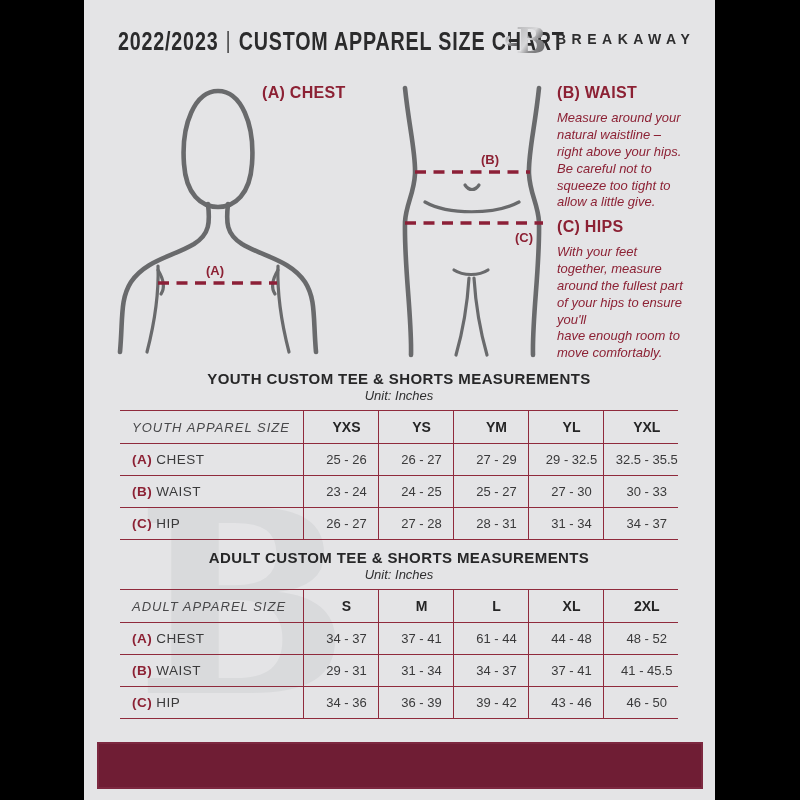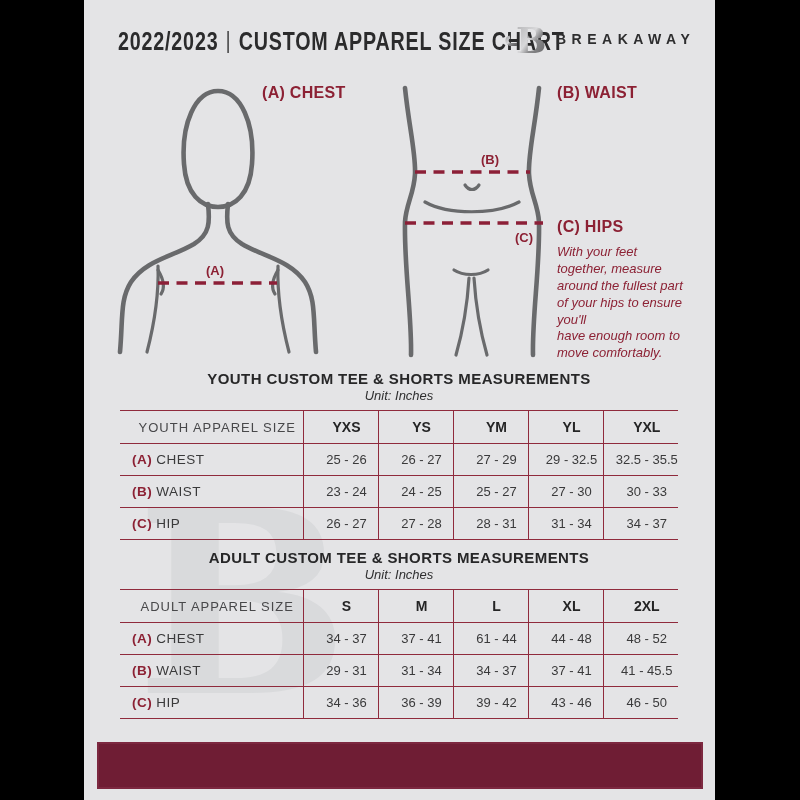--- a/index.html
+++ b/index.html
@@ -46,21 +46,21 @@
 
   
   .tbl-section{position:absolute;left:36px;width:558px;z-index:2;text-align:center;}
   .tbl-title{font-size:15px;font-weight:bold;color:#272728;letter-spacing:0.4px;}
   .tbl-unit{font-size:13px;font-style:italic;color:#2f2f30;margin-top:1px;}
   table{border-collapse:collapse;table-layout:fixed;width:558px;margin-top:7px;}
   col.c-label{width:183px;}
   col.c-val{width:75px;}
   th,td{height:32px;border-top:1.5px solid var(--line);border-bottom:1.5px solid var(--line);background:transparent;padding-left:12px;}
   th{height:33px;}
-  .label-col{text-align:center;padding-left:12px;font-weight:normal;font-size:13px;letter-spacing:1px;color:#48484a;}
+  .label-col{text-align:left;padding-left:12px;font-weight:normal;font-size:13px;letter-spacing:1px;color:#48484a;font-style:italic;}
   th.val{border-left:1.5px solid var(--line);font-size:14px;font-weight:bold;color:#242425;}
   td.val{border-left:1.5px solid var(--line);font-size:13px;color:var(--cell);text-align:center;}
   td.rowlab{text-align:left;padding-left:12px;font-size:13.5px;letter-spacing:0.5px;color:var(--cell);}
   td.rowlab b{color:var(--maroon);font-weight:bold;margin-right:4px;}
   .sec-youth{top:370px;}
   .sec-adult{top:549px;}
 
   .footer-bar{position:absolute;left:13px;top:742px;width:606px;height:47px;background:var(--footer);
     border:2px solid #7c2840;z-index:4;}
 </style>
@@ -119,20 +119,26 @@
     <path class="dashline" d="M 12 141 H 150"></path>
     <text x="97" y="82">(B)</text>
     <text x="131" y="160">(C)</text>
   </svg>
 
   <div class="instr instr-a">
     <h3>(A) CHEST</h3>
   </div>
   <div class="instr instr-b">
     <h3>(B) WAIST</h3>
+    <p>Measure around your
+natural waistline –
+right above your hips.
+Be careful not to
+squeeze too tight to
+allow a little give.</p>
   </div>
   <div class="instr instr-c">
     <h3>(C) HIPS</h3>
     <p>With your feet
 together, measure
 around the fullest part
 of your hips to ensure
 you'll
 have enough room to
 move comfortably.</p>

